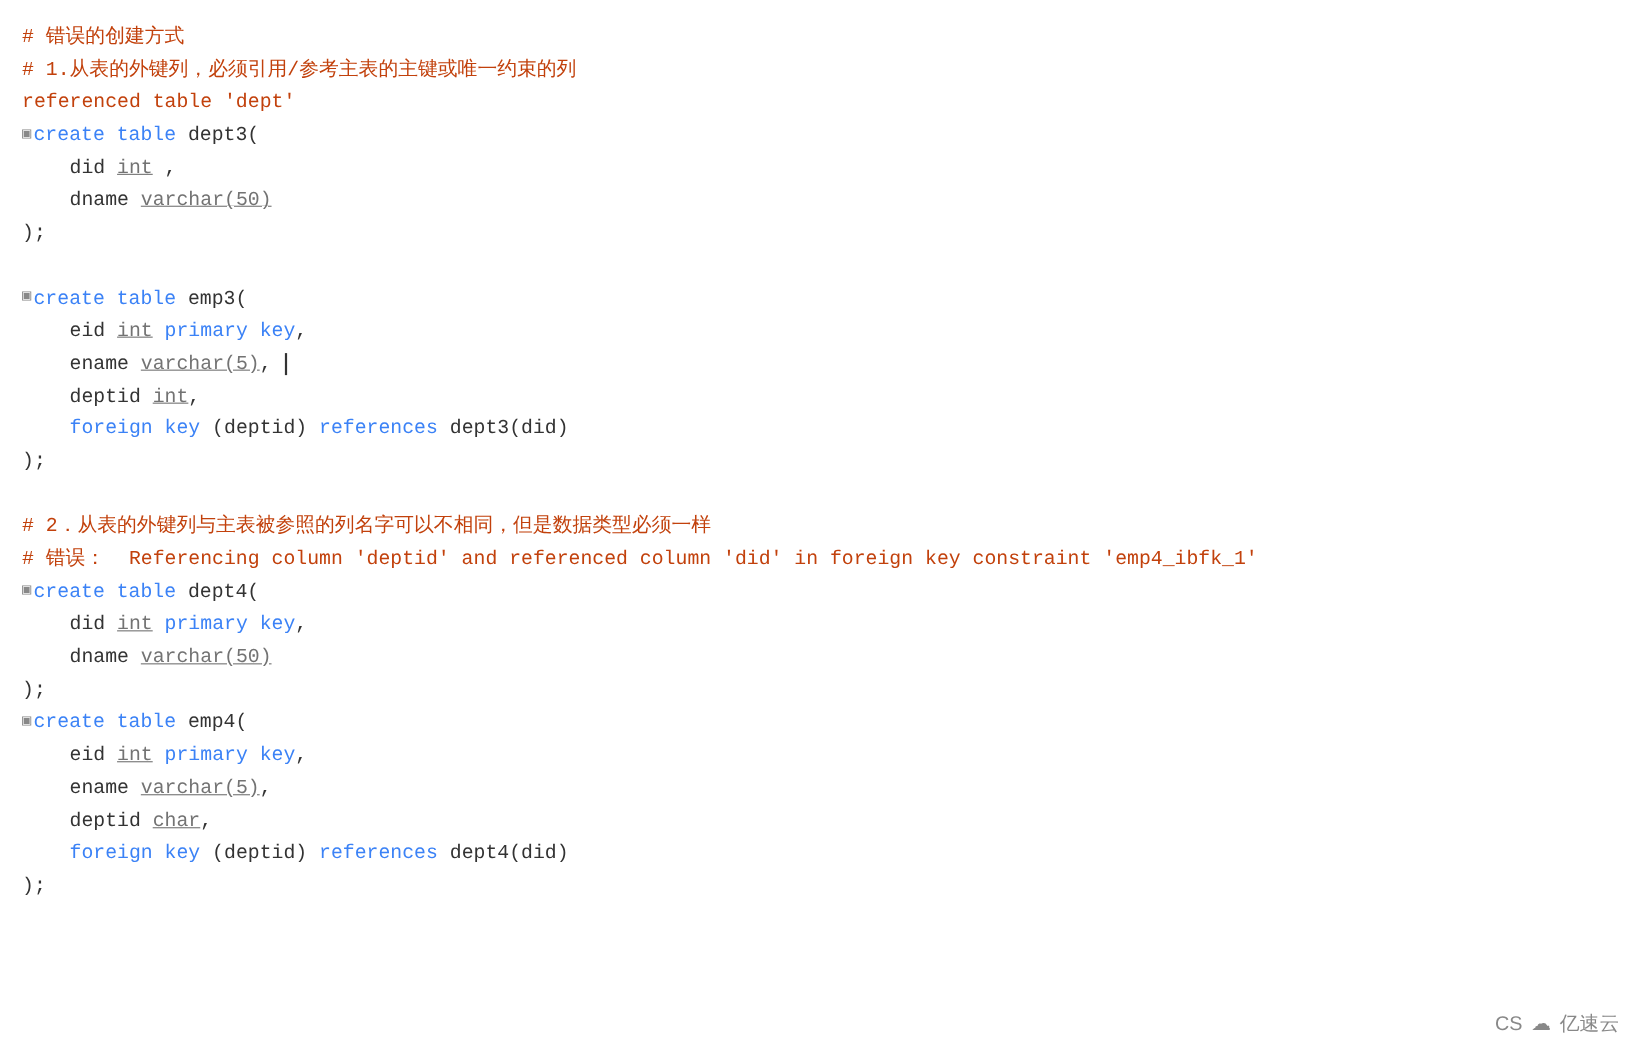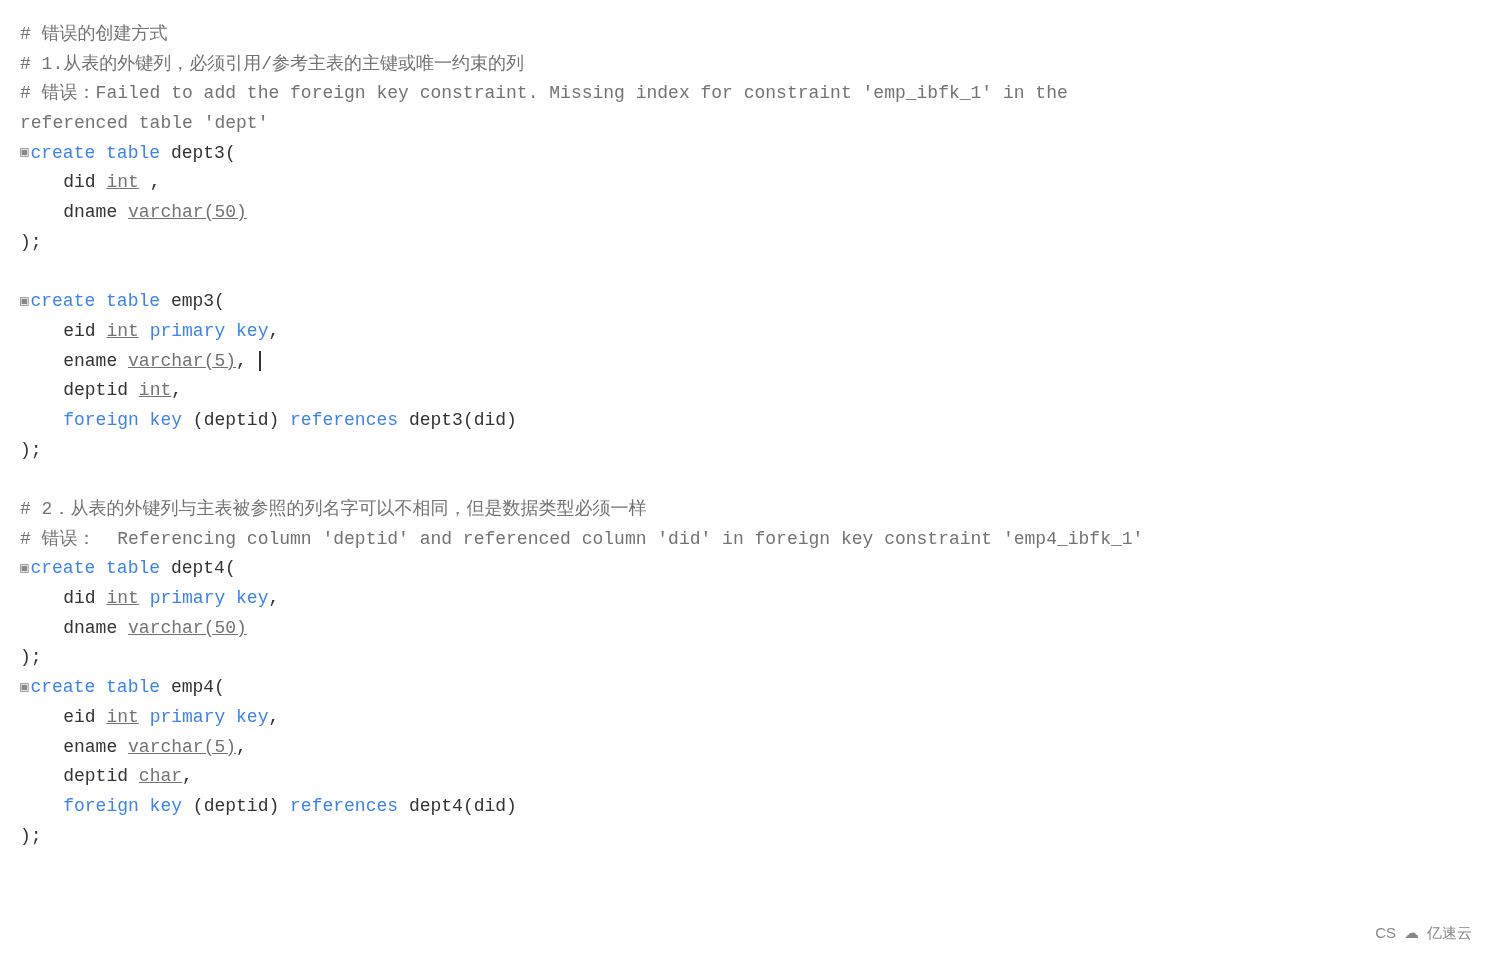--- a/index.html
+++ b/index.html
@@ -20,21 +20,21 @@
     }
 
     .code-container {
       padding: 20px 20px 60px 20px;
       background: #ffffff;
       min-height: 955px;
       position: relative;
     }
 
     .comment {
-      color: #737373;
+      color: #c2410c;
       font-size: 18px;
     }
 
     .keyword {
       color: #3b82f6;
       font-weight: normal;
     }
 
     .type-keyword {
       color: #737373;
@@ -69,36 +69,35 @@
       background: #333;
       vertical-align: text-bottom;
       margin-left: 1px;
     }
 
     .footer {
       position: fixed;
       bottom: 10px;
       right: 20px;
       color: #888;
-      font-size: 15px;
+      font-size: 18px;
       font-family: sans-serif;
       display: flex;
       align-items: center;
       gap: 8px;
       justify-content: center;
     }
   </style>
 </head>
 <body>
 
 <div class="code-container">
 
   <span class="code-line comment"># 错误的创建方式</span>
   <span class="code-line comment"># 1.从表的外键列，必须引用/参考主表的主键或唯一约束的列</span>
-  <span class="code-line comment"># 错误：Failed to add the foreign key constraint. Missing index for constraint 'emp_ibfk_1' in the</span>
   <span class="code-line comment">referenced table 'dept'</span>
 
   <span class="code-line"><span class="block-indicator">▣</span><span class="keyword">create table </span><span class="plain">dept3(</span></span>
   <span class="code-line"><span class="plain">    did </span><span class="type-keyword">int</span><span class="plain"> ,</span></span>
   <span class="code-line"><span class="plain">    dname </span><span class="type-keyword">varchar(50)</span></span>
   <span class="code-line"><span class="plain">);</span></span>
 
   <span class="code-line"> </span>
 
   <span class="code-line"><span class="block-indicator">▣</span><span class="keyword">create table </span><span class="plain">emp3(</span></span>

